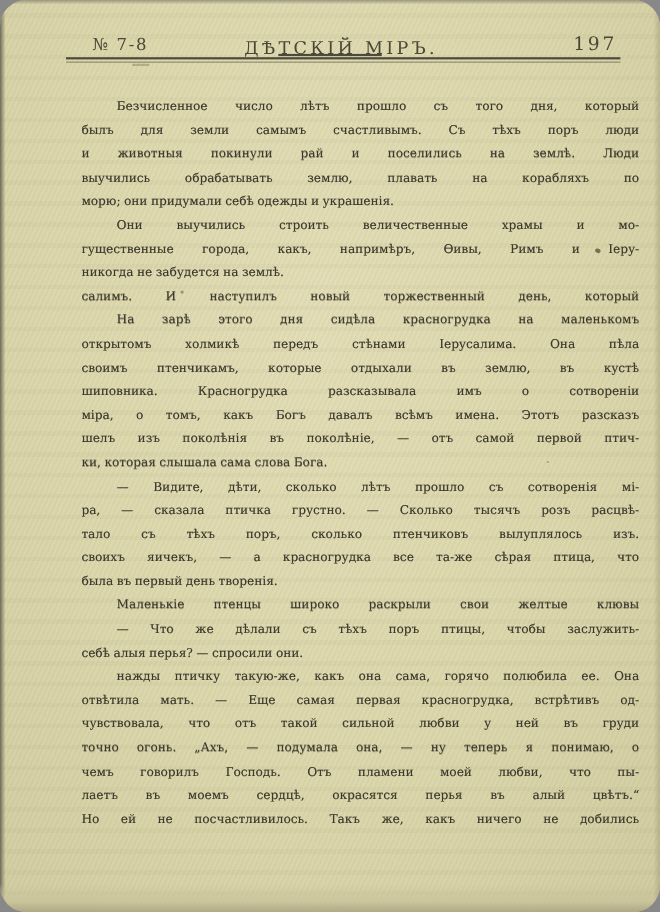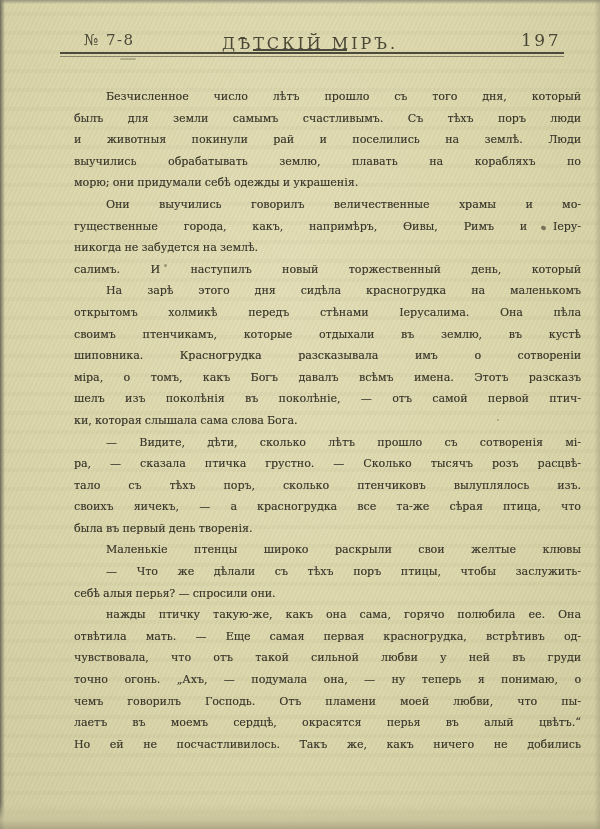--- a/index.html
+++ b/index.html
@@ -6,20 +6,21 @@
   .page{
     position:relative;
     width:600px;height:829px;
     margin:0;
     overflow:hidden;
     font-family:"DejaVu Serif","Liberation Serif",serif;
     background:
       repeating-linear-gradient(115deg, rgba(255,255,255,0.025) 0 2px, rgba(80,75,50,0.03) 2px 4px),
       radial-gradient(ellipse at 48% 35%, #e2ddb5 0%, #dcd6ab 55%, #d1cba0 100%);
     color:var(--ink,#3a382c);
+    border-radius:24px;
   }
   
   .edge-left{position:absolute;left:0;top:0;width:5px;height:100%;
     background:linear-gradient(to right,#4a4a3e 0,#8f8b72 45%,rgba(143,139,114,0) 100%);opacity:.75;}
   .edge-top{position:absolute;left:0;top:0;width:100%;height:4px;
     background:linear-gradient(to bottom,#7f7d6b 0,rgba(127,125,107,0) 100%);opacity:.7;}
   .edge-bottom{position:absolute;left:0;bottom:0;width:100%;height:26px;
     background:linear-gradient(to top,#a59f7e 0,#c8c29a 35%,rgba(200,194,154,0) 100%);opacity:.8;}
   .edge-right{position:absolute;right:0;top:0;width:6px;height:100%;
     background:linear-gradient(to left,rgba(150,145,115,.45),rgba(150,145,115,0));}
@@ -84,21 +85,21 @@
 
   <main class="body">
       <div class="par">
         <div class="line">Безчисленное число лѣтъ прошло съ того дня, который</div>
         <div class="line">былъ для земли самымъ счастливымъ. Съ тѣхъ поръ люди</div>
         <div class="line">и животныя покинули рай и поселились на землѣ. Люди</div>
         <div class="line">выучились обрабатывать землю, плавать на корабляхъ по</div>
         <div class="line line-end">морю; они придумали себѣ одежды и украшенія.</div>
       </div>
       <div class="par">
-        <div class="line">Они выучились говорилъ величественные храмы и мо-</div>
+        <div class="line">Они выучились строить величественные храмы и мо-</div>
         <div class="line">гущественные города, какъ, напримѣръ, Ѳивы, Римъ и Іеру-</div>
         <div class="line line-end">никогда не забудется на землѣ.</div>
         <div class="line">салимъ. И наступилъ новый торжественный день, который</div>
       </div>
       <div class="par">
         <div class="line">На зарѣ этого дня сидѣла красногрудка на маленькомъ</div>
         <div class="line">открытомъ холмикѣ передъ стѣнами Іерусалима. Она пѣла</div>
         <div class="line">своимъ птенчикамъ, которые отдыхали въ землю, въ кустѣ</div>
         <div class="line">шиповника. Красногрудка разсказывала имъ о сотвореніи</div>
         <div class="line">міра, о томъ, какъ Богъ давалъ всѣмъ имена. Этотъ разсказъ</div>

